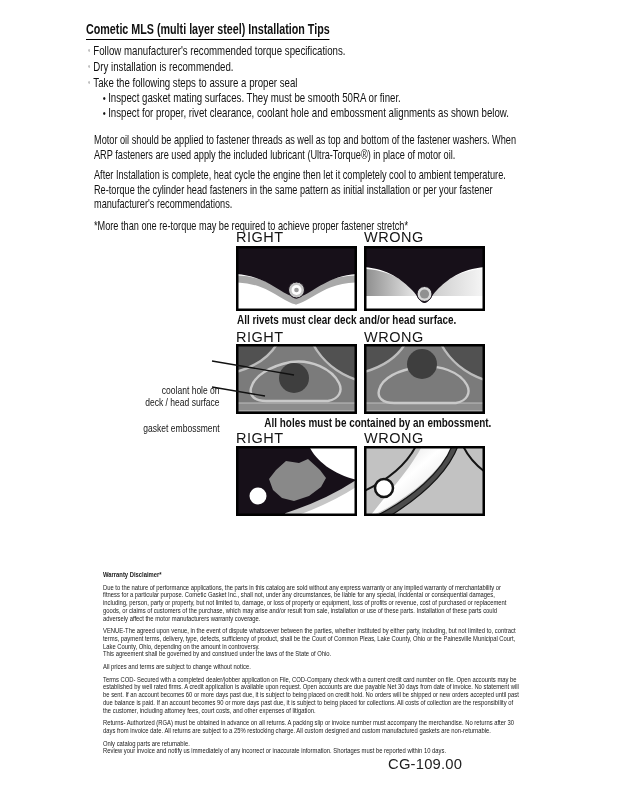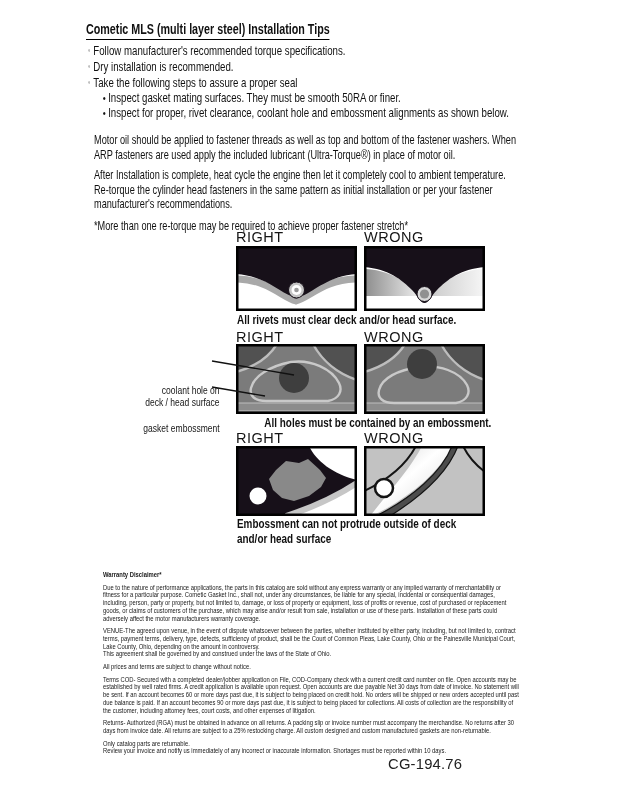--- a/index.html
+++ b/index.html
@@ -189,33 +189,30 @@
     <path d="M58,0 L88,0 C76,26 45,52 8,70 L6,70 C30,40 48,20 58,0 Z" fill="url(#g3)"></path>
     <path d="M52,0 C43,17 26,33 0,45" stroke="#141414" stroke-width="2" fill="none"></path>
     <path d="M88,0 C78,26 48,52 12,70 L26,70 C58,50 84,26 94,0 Z" fill="#4c4c4c"></path>
     <path d="M88,0 C78,26 48,52 12,70" stroke="#141414" stroke-width="1.2" fill="none"></path>
     <path d="M94,0 C84,26 58,50 26,70" stroke="#141414" stroke-width="1.2" fill="none"></path>
     <path d="M99,0 C105,12 113,20 121,26" stroke="#141414" stroke-width="2" fill="none"></path>
     <circle cx="20" cy="42" r="9" fill="#ffffff" stroke="#141414" stroke-width="2.5"></circle>
     <rect x="1.25" y="1.25" width="118.5" height="67.5" fill="none" stroke="#000" stroke-width="2.5"></rect>
   </svg>
 
-  <div class="abs cap" style="left:237px;top:517px;">
-    <span class="cx80w" style="width:282px;">Embossment can not protrude outside of deck and/or head surface</span>
-  </div>
 
   <div class="abs disc">
     <div class="inner cx86">
       <div class="disc-h">Warranty Disclaimer*</div>
       <div class="dp">Due to the nature of performance applications, the parts in this catalog are sold without any express warranty or any implied warranty of merchantability or fitness for a particular purpose.  Cometic Gasket Inc., shall not, under any circumstances, be liable for any special, incidental or consequential damages, including, person, party or property, but not limited to, damage, or loss of property or equipment, loss of profits or revenue, cost of purchased or replacement goods, or claims of customers of the purchase, which may arise and/or result from sale, installation or use of these parts.  Installation of these parts could adversely affect the motor manufacturers warranty coverage.</div>
       <div class="dp">VENUE-The agreed upon venue, in the event of dispute whatsoever between the parties, whether instituted by either party, including, but not limited to, contract terms, payment terms, delivery, type, defects, sufficiency of product, shall be the Court of Common Pleas, Lake County, Ohio or the Painesville Municipal Court, Lake County, Ohio, depending on the amount in controversy.</div>
       <div class="dp-tight">This agreement shall be governed by and construed under the laws of the State of Ohio.</div>
       <div class="dp">All prices and terms are subject to change without notice.</div>
       <div class="dp">Terms COD- Secured with a completed dealer/jobber application on File, COD-Company check with a current credit card number on file.  Open accounts may be established by well rated firms.  A credit application is available upon request.  Open accounts are due payable Net 30 days from date of invoice.  No statement will be sent.  If an account becomes 60 or more days past due, it is subject to being placed on credit hold.  No orders will be shipped or new orders accepted until past due balance is paid.  If an account becomes 90 or more days past due, it is subject to being placed for collections.  All costs of collection are the responsibility of the customer, including attorney fees, court costs, and other expenses of litigation.</div>
       <div class="dp">Returns- Authorized (RGA) must be obtained in advance on all returns.  A packing slip or invoice number must accompany the merchandise.  No returns after 30 days from invoice date.  All returns are subject to a 25% restocking charge.  All custom designed and custom manufactured gaskets are non-returnable.</div>
       <div class="dp">Only catalog parts are returnable.</div>
       <div class="dp-tight">Review your invoice and notify us immediately of any incorrect or inaccurate information.  Shortages must be reported within 10 days.</div>
     </div>
   </div>
 
-  <div class="abs pageno">CG-194.76</div>
+  <div class="abs pageno">CG-109.00</div>
 
 </div>
 
 </body></html>

